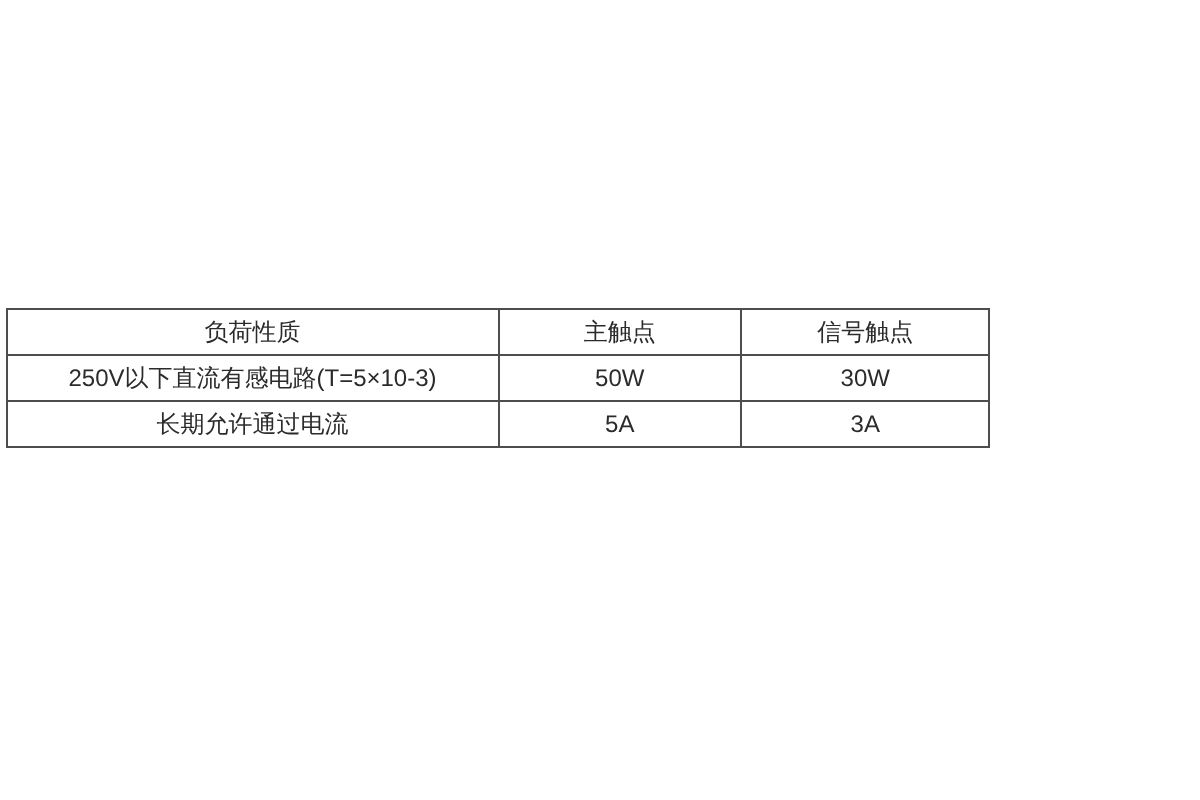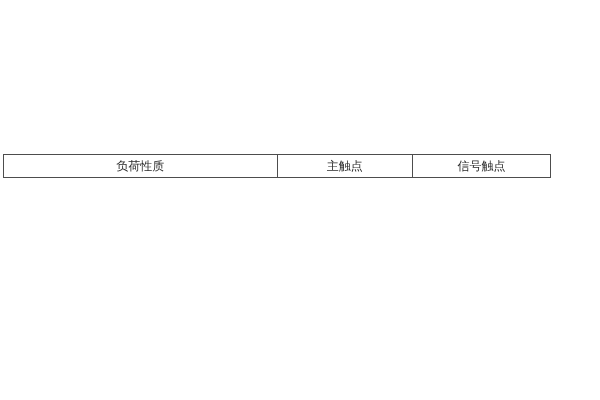--- a/index.html
+++ b/index.html
@@ -14,21 +14,21 @@
     .page {
       position: relative;
       width: 600px;
       height: 400px;
       background: #ffffff;
     }
     .table-wrap {
       position: absolute;
       left: 3px;
       top: 154px;
-      width: 548px;
+      width: 492px;
       border-radius: 23px;
     }
     table.spec-table {
       border-collapse: collapse;
       table-layout: fixed;
       width: 100%;
       font-size: 12px;
       color: #2b2b2b;
     }
     table.spec-table col.c1 { width: 50%; }
@@ -58,16 +58,26 @@
         <col class="c3">
       </colgroup>
       <thead>
         <tr>
           <th>负荷性质</th>
           <th>主触点</th>
           <th>信号触点</th>
         </tr>
       </thead>
       <tbody>
+        <tr>
+          <td>250V以下直流有感电路(T=5×10-3)</td>
+          <td>50W</td>
+          <td>30W</td>
+        </tr>
+        <tr>
+          <td>长期允许通过电流</td>
+          <td>5A</td>
+          <td>3A</td>
+        </tr>
       </tbody>
     </table>
   </div>
 </div>
 
 </body></html>

